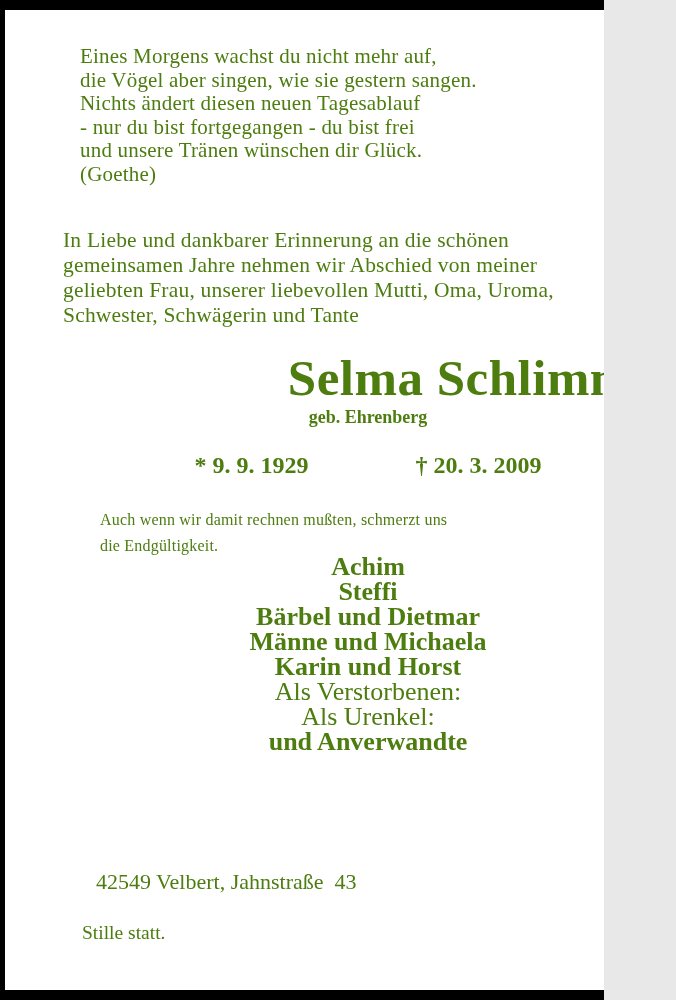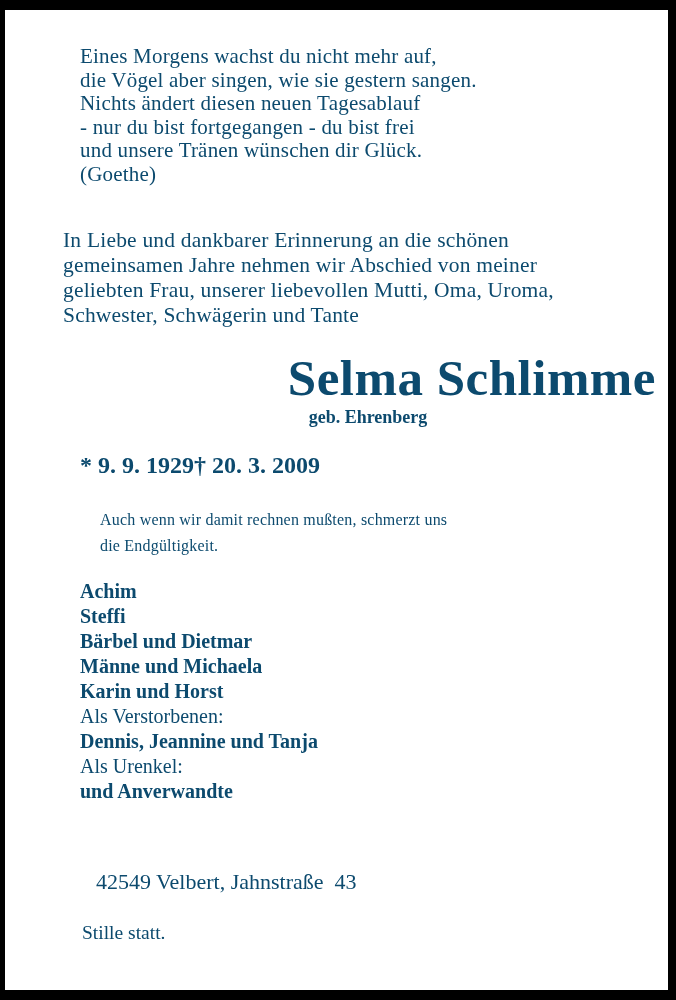--- a/index.html
+++ b/index.html
@@ -1,23 +1,23 @@
 <!DOCTYPE html>
 <html><head>
 <meta charset="utf-8">
 <style>
   html, body { margin: 0; padding: 0; background: #e8e8e8; }
   .page {
     position: relative;
-    width: 676px;
+    width: 604px;
     height: 1000px;
     background: #ffffff;
     overflow: hidden;
     font-family: "Liberation Serif", "DejaVu Serif", serif;
-    color: #0c4a6e;
+    color: #4d7c0f;
   }
   
   .edge { position: absolute; background: #000000; }
   .edge-top    { left: 0; top: 0;    width: 676px; height: 10px; }
   .edge-bottom { left: 0; top: 990px; width: 676px; height: 10px; }
   .edge-left   { left: 0; top: 0;    width: 5px;   height: 1000px; }
   .edge-right  { left: 668px; top: 0; width: 8px;  height: 1000px; }
 
   .block { position: absolute; }
 
@@ -37,32 +37,32 @@
     font-size: 51px; font-weight: bold; line-height: 1;
     letter-spacing: 0.5px;
   }
   .maiden-name {
     left: 80px; top: 408px; width: 576px;
     text-align: center;
     font-size: 18px; font-weight: bold; line-height: 1;
   }
   .dates {
     left: 80px; top: 453px; width: 576px;
-    display: flex; justify-content: flex-start; 
+    display: flex; justify-content: center; gap: 107px;
     font-size: 24px; font-weight: bold; line-height: 1;
   }
   .grief {
     left: 100px; top: 507px;
     font-size: 16px; line-height: 26px;
     letter-spacing: 0.2px;
   }
   .mourners {
-    left: 80px; top: 579px; width: 576px;
-    text-align: left;
-    font-size: 20px; line-height: 25px;
+    left: 80px; top: 554px; width: 576px;
+    text-align: center;
+    font-size: 26px; line-height: 25px;
   }
   .mourners .bold { font-weight: bold; }
   .address {
     left: 84px; top: 869px;
     font-size: 22px; line-height: 1.2;
     white-space: pre;
     margin-left: 12px;
   }
   .funeral {
     left: 82px; top: 921px;
@@ -110,21 +110,20 @@
   </div>
 
   <div class="block mourners">
 
   <div class="bold">Achim</div>
       <div class="bold">Steffi</div>
       <div class="bold">Bärbel und Dietmar</div>
       <div class="bold">Männe und Michaela</div>
       <div class="bold">Karin und Horst</div>
       <div>Als Verstorbenen:</div>
-      <div class="bold">Dennis, Jeannine und Tanja</div>
       <div>Als Urenkel:</div>
       <div class="bold">und Anverwandte</div>
     </div>
 
   <div class="block address">42549 Velbert, Jahnstraße  43</div>
 
   <div class="block funeral">
     <div>Stille statt.</div>
   </div>
 

